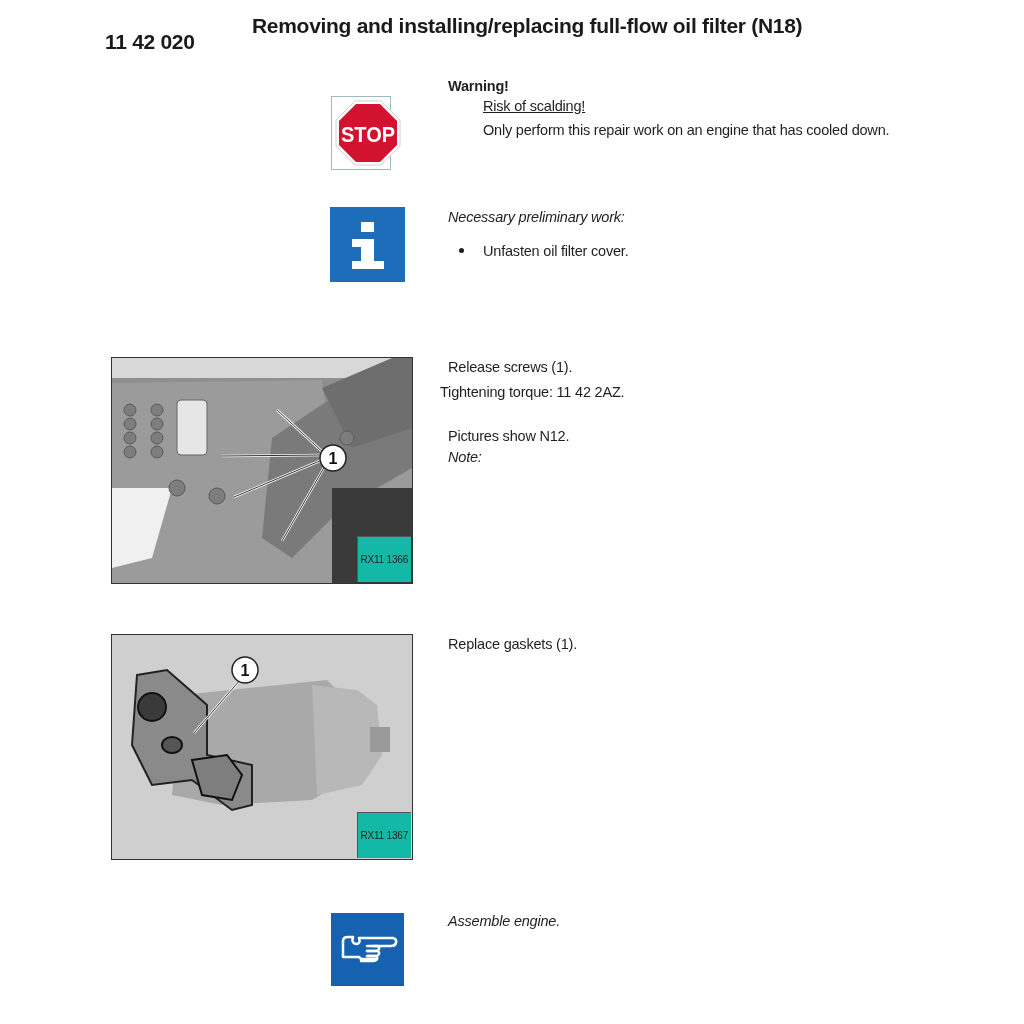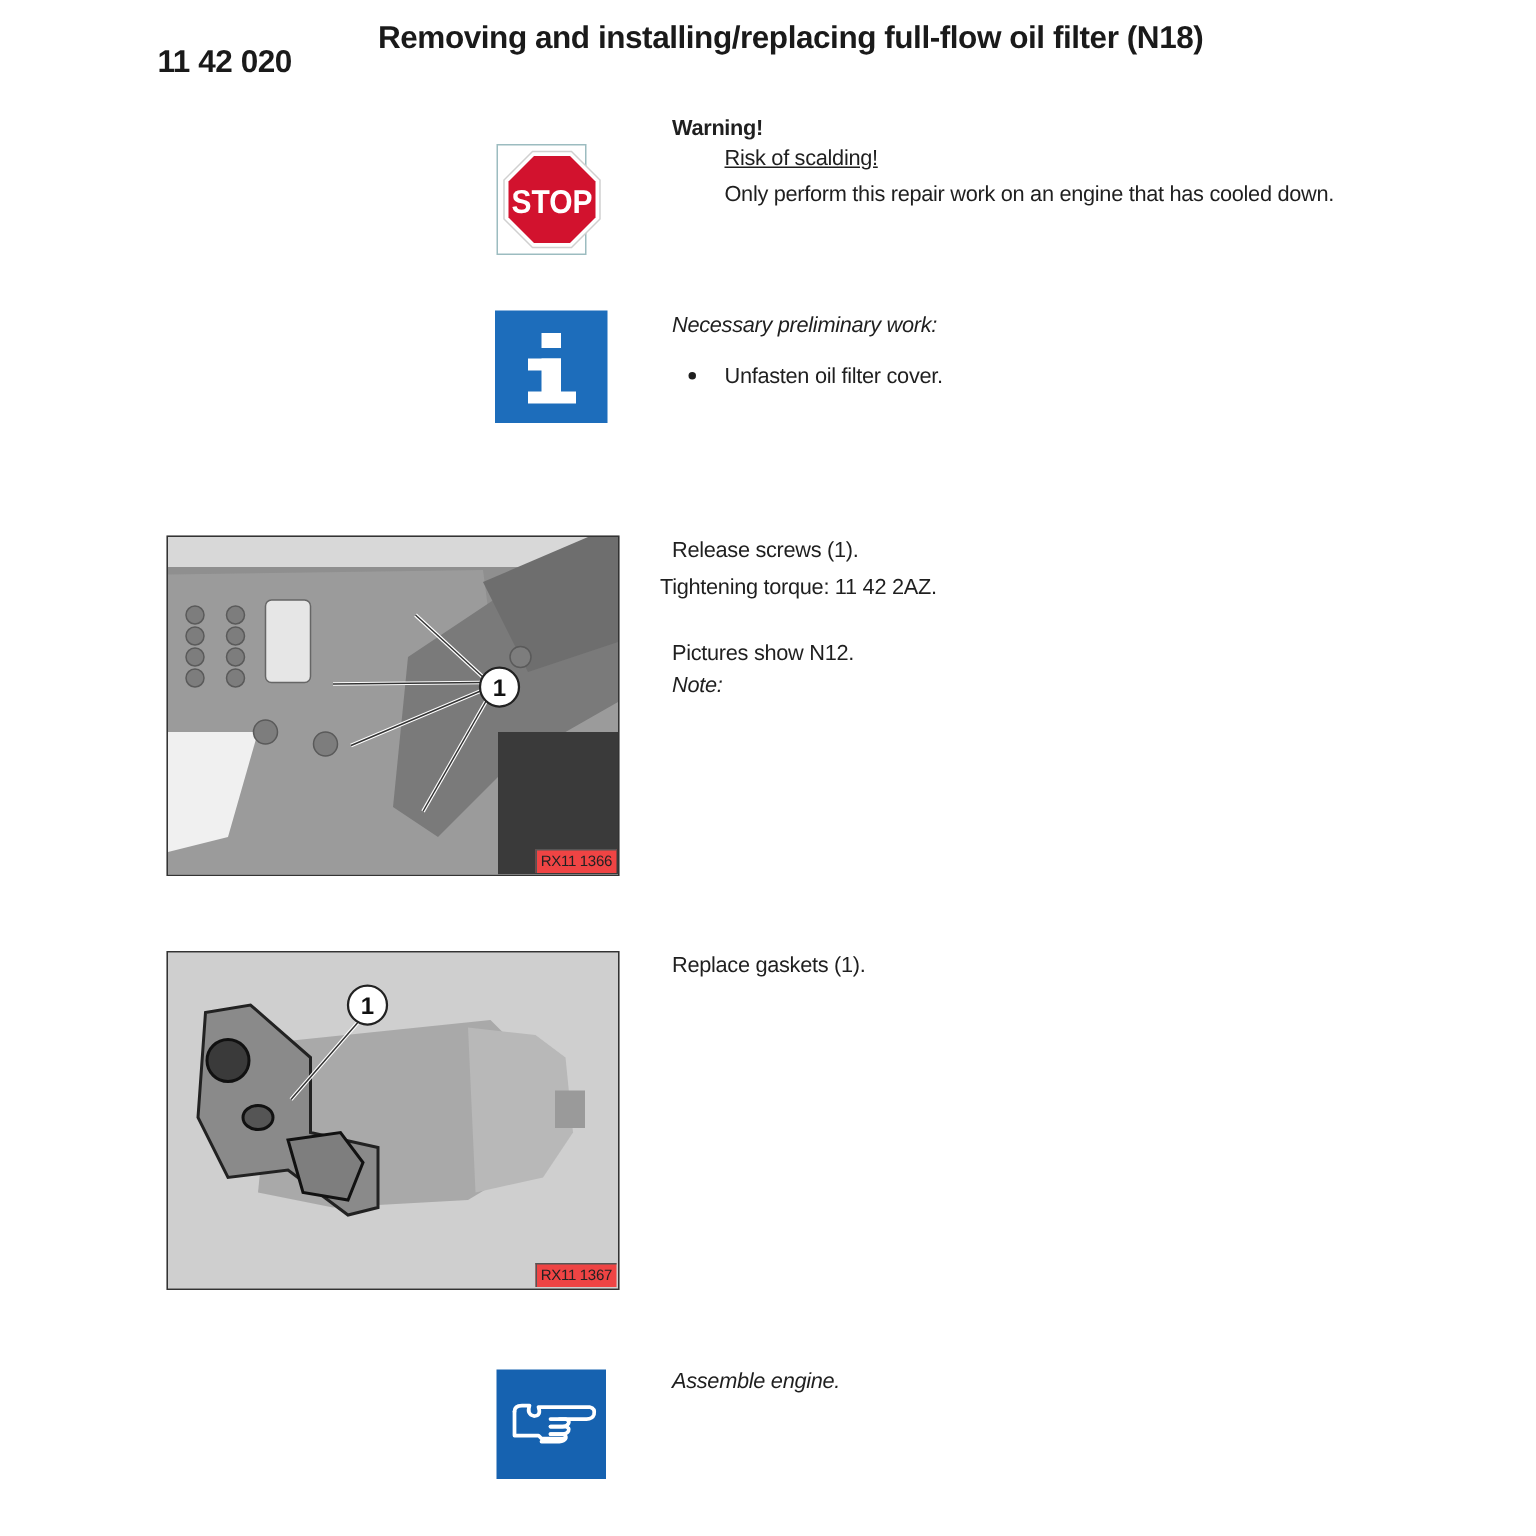--- a/index.html
+++ b/index.html
@@ -23,22 +23,22 @@
     }
     .blue-box { background: #1d6dbb; }
     .info-box { left: 330px; top: 207px; width: 75px; height: 75px; }
     .hand-box { left: 331px; top: 913px; width: 73px; height: 73px; background: #1662b0; }
 
     .figure {
       border: 1.5px solid #333; box-sizing: border-box; overflow: hidden;
       background: #c9c9c9;
     }
     .fig-label {
-      position: absolute; right: 1px; bottom: 1px; background: #ef4444; color: #222;
-      font-size: 10px; padding: 2px 3px; border-top: 1px solid #555; border-left: 1px solid #555;
+      position: absolute; right: 1px; bottom: 1px; background: #14b8a6; color: #222;
+      font-size: 10px; padding: 17px 3px; border-top: 1px solid #555; border-left: 1px solid #555;
       letter-spacing: -0.2px;
     }
     ul.bullets { margin: 0; padding: 0; list-style: none; }
     ul.bullets li { position: relative; padding-left: 35px; }
     ul.bullets li::before {
       content: ""; position: absolute; left: 11px; top: 8px; width: 5px; height: 5px;
       border-radius: 50%; background: #1f1f1f;
     }
   </style>
 </head>

